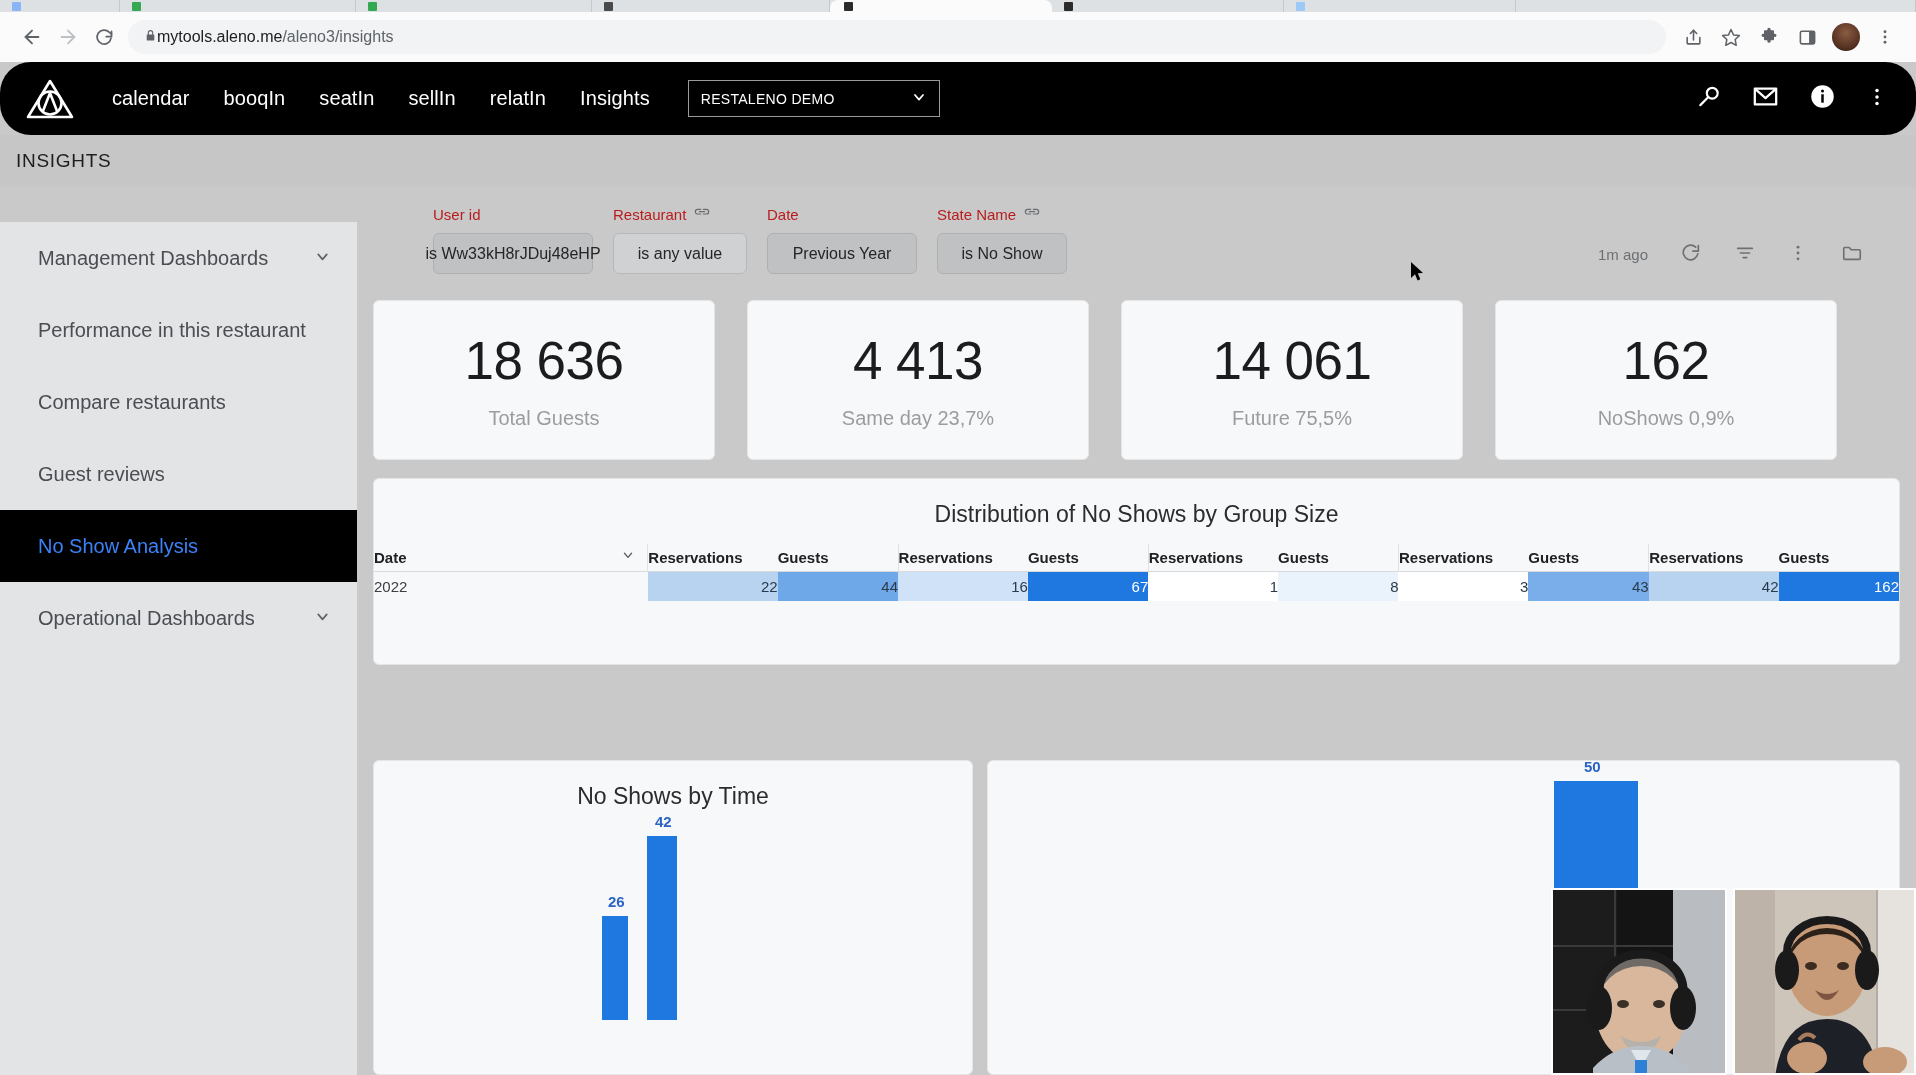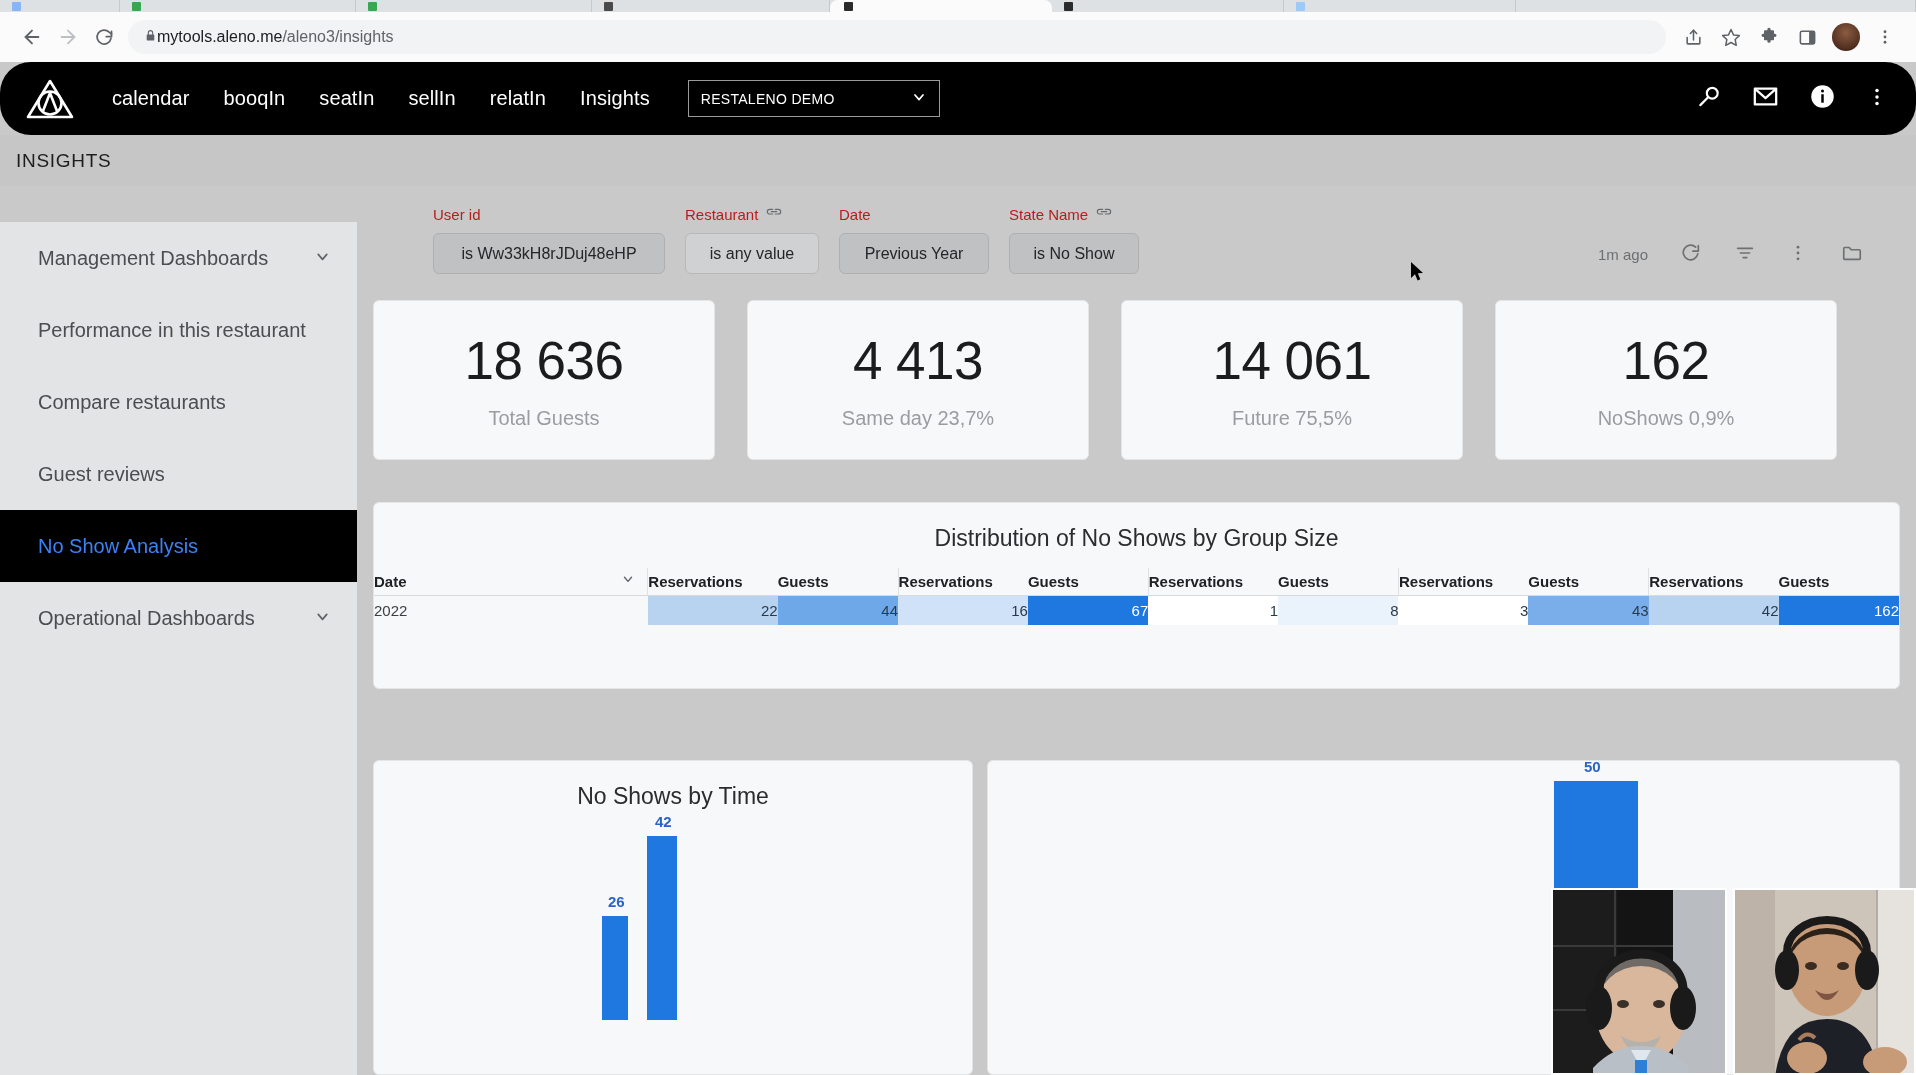--- a/index.html
+++ b/index.html
@@ -113,21 +113,21 @@
     display: flex; flex-direction: column; align-items: center; justify-content: center; gap: 16px;
   }
   .kpi .v { font-size: 53px; color: #1b1c1e; font-weight: 300; letter-spacing: -.5px; }
   .kpi .c { font-size: 20px; color: #9a9da0; }
 
   .panel {
     position: absolute; background: #f7f8f9; border: 1px solid #e3e5e7; border-radius: 6px;
   }
   .panel-title { text-align: center; font-size: 23px; color: #2a2c2e; padding-top: 22px; }
 
-  .dist { top: 292px; left: 16px; width: 1527px; height: 187px; margin-top: 24px; }
+  .dist { top: 292px; left: 16px; width: 1527px; height: 187px; }
 
   table.grid { width: 100%; border-collapse: collapse; margin-top: 16px; table-layout: fixed; }
   table.grid th, table.grid td { font-size: 15px; padding: 0; height: 27px; }
   .grp-row th { border-top: 1px solid #e6e7e9; border-bottom: 1px solid #e6e7e9; color: #202124; text-align: left; font-weight: bold; }
   .grp-row th.grpname { text-align: left; font-weight: normal; color: #202124; padding-left: 8px; border-left: 1px solid #e0e1e3; }
   .sub-row th { border-bottom: 1px solid #d9dadc; color: #202124; text-align: left; font-weight: bold; padding-left: 8px; }
   .sub-row th.resv { border-left: 1px solid #e0e1e3; }
   td.lbl-cell { padding-left: 8px; color: #3c3f42; font-size: 17px; }
   td.num { text-align: right; padding-right: 10px; color: #2b3a4a; }
   td.num.on-dark { color: #ffffff; }
@@ -331,21 +331,21 @@
       </div>
     </div>
 
     <div class="content">
 
       <div class="filters">
         <div class="filter">
           <span class="lbl">
             <span>User id</span>
           </span>
-          <div class="chip filled" style="width:232px">is Ww33kH8rJDuj48eHP</div>
+          <div class="chip filled" style="width:160px">is Ww33kH8rJDuj48eHP</div>
         </div>
 
         <div class="filter">
           <span class="lbl">
             <span>Restaurant</span>
             <span>
               <svg width="16" height="12" viewBox="0 0 24 16" fill="none" stroke="#6a6d70" stroke-width="1.8" stroke-linecap="round">
                   <path d="M10 8H5.5a3.5 3.5 0 0 1 0-7H10"></path>
                   <path d="M14 8h4.5a3.5 3.5 0 0 0 0-7H14"></path>
                   <line x1="8" y1="4.5" x2="16" y2="4.5"></line>

